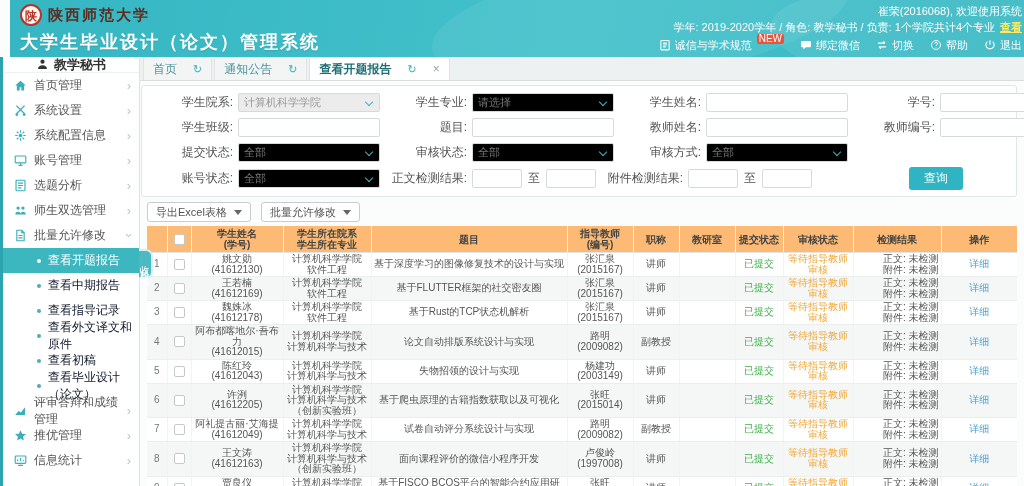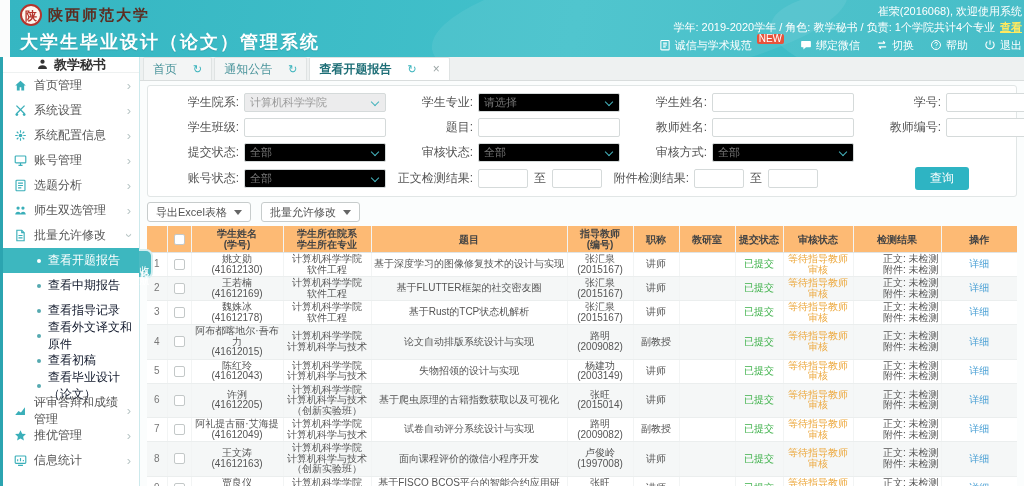--- a/index.html
+++ b/index.html
@@ -55,21 +55,21 @@
   .tabbar { height:24px; background:#eef1f1; border-bottom:1px solid #d9dddd; display:flex;
     align-items:flex-end; padding-left:3px; gap:2px; }
   .tab { height:23px; display:flex; align-items:center; gap:16px; padding:0 9px; font-size:12px;
     color:#4a949b; background:#f3f5f5; border:1px solid #dfe3e3; border-bottom:none; cursor:pointer;
     border-radius:2px 2px 0 0; }
   .tab.active { background:#fff; color:#1f6f77; font-weight:bold; }
   .refresh { color:#3ab3bc; font-size:11px; font-weight:normal; }
   .close { color:#9aa4a4; font-size:12px; font-weight:normal; cursor:pointer; }
 
   
-  .filter { margin:4px 7px 0 7px; background:#fff; border:1px solid #e1e6e6; border-radius:3px;
+  .filter { margin:4px 7px 0 1px; background:#fff; border:1px solid #e1e6e6; border-radius:3px;
     padding:6px 4px; display:flex; flex-direction:column; gap:4px; }
   .frow { display:grid; grid-template-columns:repeat(4,1fr); }
   .field { display:flex; align-items:center; min-height:21px; }
   .flabel { width:92px; flex:0 0 auto; text-align:right; color:#555; font-size:12px; padding-right:5px; white-space:nowrap; }
   .finput { height:19px; width:142px; border:1px solid #d5dada; border-radius:2px; background:#fff;
     font-size:11px; padding:0 4px; color:#555; font-family:inherit; }
   .finput.small { width:50px; }
   .to { margin:0 6px; color:#555; }
   .fselect { position:relative; height:19px; width:142px; border:1px solid #d5dada; border-radius:2px;
     background:#000000; cursor:pointer; }

